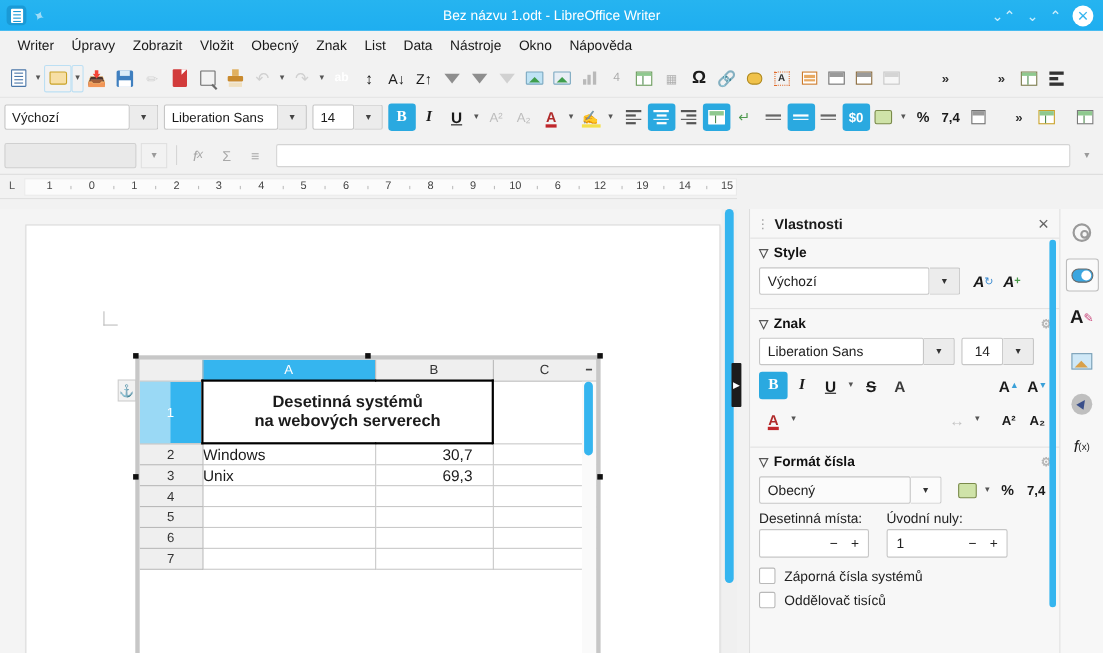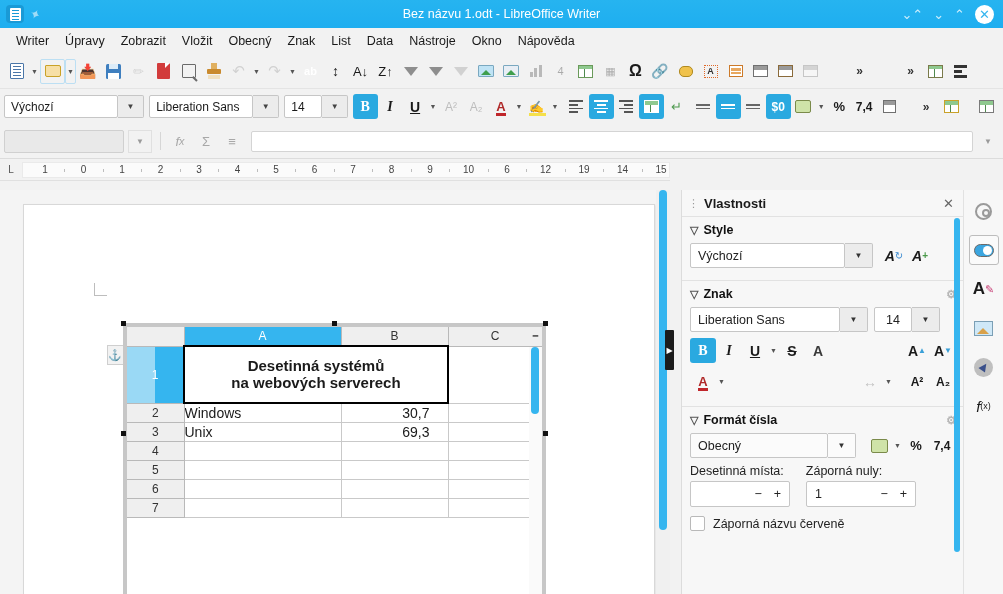--- a/index.html
+++ b/index.html
@@ -747,37 +747,41 @@
           <div style="width:10px"></div>
           <div class="sbicon">
               <span style="display:block;width:17px;height:14px;background:#cfe3a8;border:1.2px solid #7a8a4a;border-radius:2px;"></span>
             </div>
           <div class="caret">▼</div>
           <div class="sbicon" style="font-weight:bold;font-size:13px;">%</div>
           <div class="sbicon" style="font-weight:bold;font-size:12px;">7,4</div>
         </div>
         <div class="row" style="gap:22px;margin-bottom:3px">
           <span class="label">Desetinná místa:</span>
-          <span class="label">Záporná nuly:</span>
+          <span class="label">Úvodní nuly:</span>
         </div>
         <div class="row" style="gap:16px">
           <div class="stepper" style="width:100px">
             <span class="val"></span>
             <span>−</span>
             <span>+</span>
           </div>
           <div class="stepper" style="width:110px">
             <span class="val">1</span>
             <span>−</span>
             <span>+</span>
           </div>
         </div>
         <div class="cbrow" style="margin-top:9px">
           <span class="cbox"></span>
-          <span class="label">Záporná názvu červeně</span>
+          <span class="label">Záporná čísla systémů</span>
+        </div>
+        <div class="cbrow">
+          <span class="cbox"></span>
+          <span class="label">Oddělovač tisíců</span>
         </div>
       </div>
 
       <div class="scrollhint"></div>
     </div>
 
     <div id="sbtabs">
       <div class="sbtab">
           <span class="gear-g"></span>
         </div>

